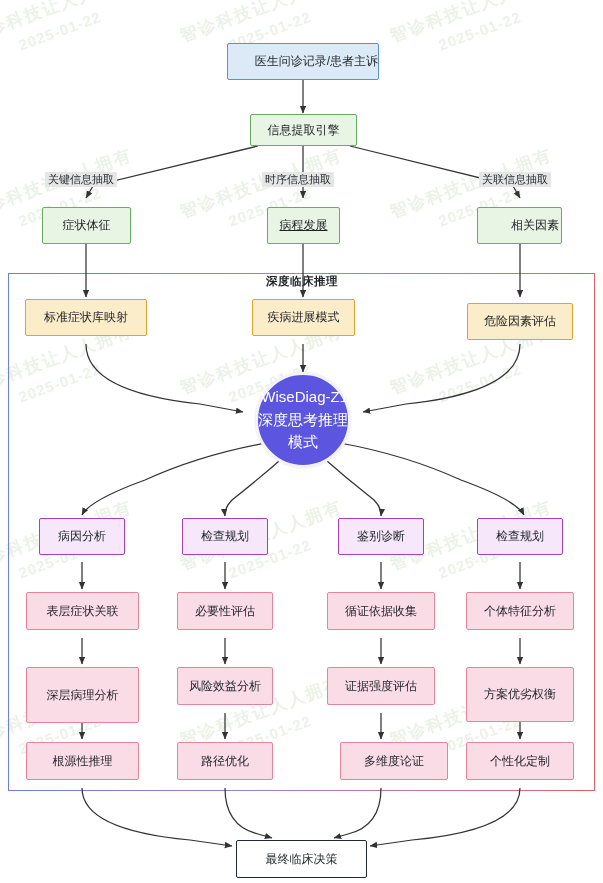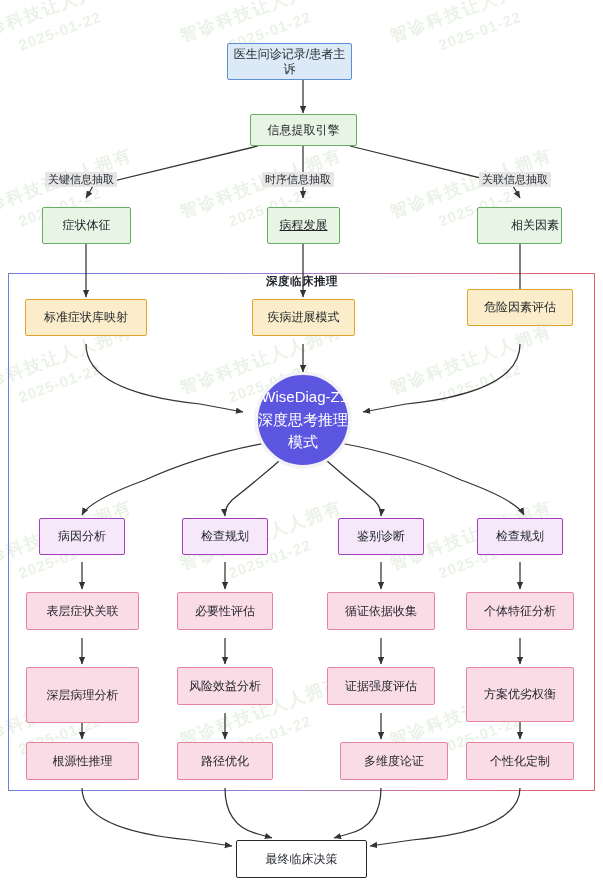--- a/index.html
+++ b/index.html
@@ -206,21 +206,21 @@
       <path d="M381,713 L381,739"></path>
       <path d="M520,713 L520,739"></path>
 
       <path d="M82,788 Q82,830 190,840 L232,846"></path>
       <path d="M225,788 Q225,826 258,834 L272,838"></path>
       <path d="M381,788 Q381,826 348,834 L334,838"></path>
       <path d="M520,788 Q520,830 412,840 L370,846"></path>
     </g>
   </svg>
 
-  <div class="node blue" style="left:227px;top:43px;width:125px;height:37px;">
+  <div class="node blue" style="left:227px;top:43px;width:152px;height:37px;justify-content:flex-end;">
     <span>医生问诊记录/患者主诉</span>
   </div>
 
   <div class="node green" style="left:250px;top:114px;width:107px;height:32px;">
     <span>信息提取引擎</span>
   </div>
 
   <div class="edge-label" style="left:45px;top:172px;">关键信息抽取</div>
   <div class="edge-label" style="left:262px;top:172px;">时序信息抽取</div>
   <div class="edge-label" style="left:479px;top:172px;">关联信息抽取</div>
@@ -234,21 +234,21 @@
   <div class="node green" style="left:477px;top:207px;width:85px;height:37px;padding-left:31px;">
     <span>相关因素</span>
   </div>
 
   <div class="node orange" style="left:25px;top:299px;width:122px;height:37px;">
     <span>标准症状库映射</span>
   </div>
   <div class="node orange" style="left:252px;top:299px;width:103px;height:37px;">
     <span>疾病进展模式</span>
   </div>
-  <div class="node orange" style="left:467px;top:289px;width:106px;height:37px;">
+  <div class="node orange" style="left:467px;top:303px;width:106px;height:37px;">
     <span>危险因素评估</span>
   </div>
 
   <div class="circle-node" style="left:255px;top:372px;width:96px;height:96px;">
     <span class="l1">WiseDiag-Z1</span>
     <span class="l2">深度思考推理模式</span>
   </div>
 
   <div class="node purple" style="left:39px;top:518px;width:86px;height:37px;">
     <span>病因分析</span>

